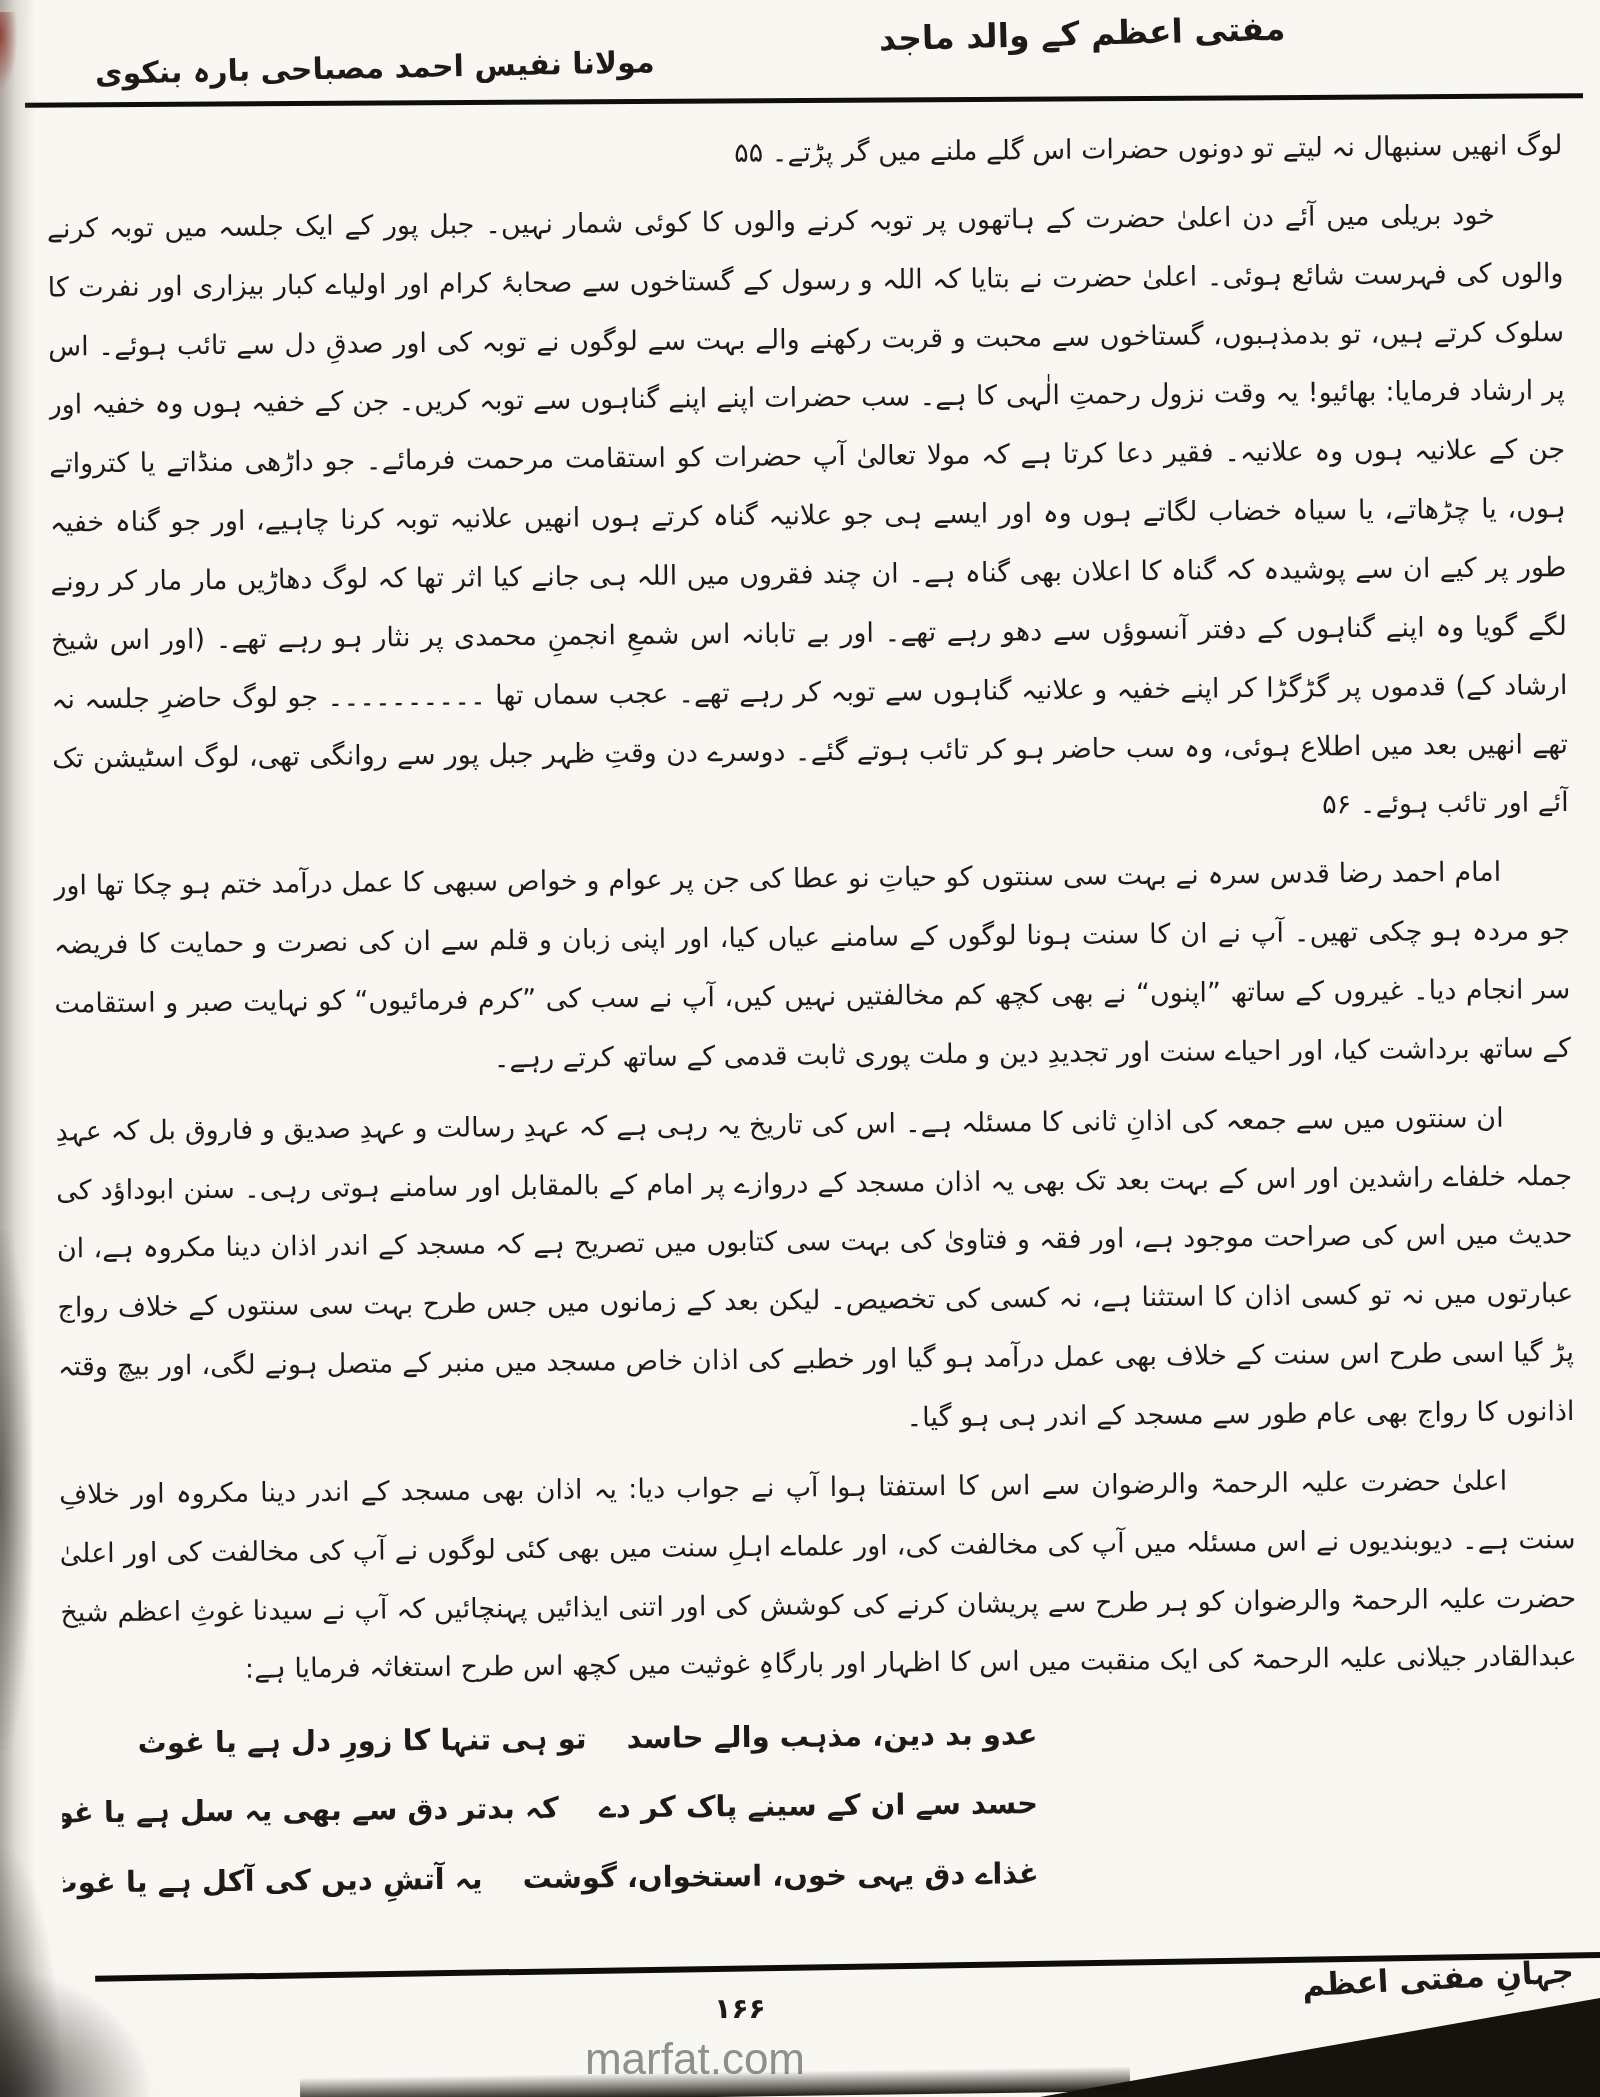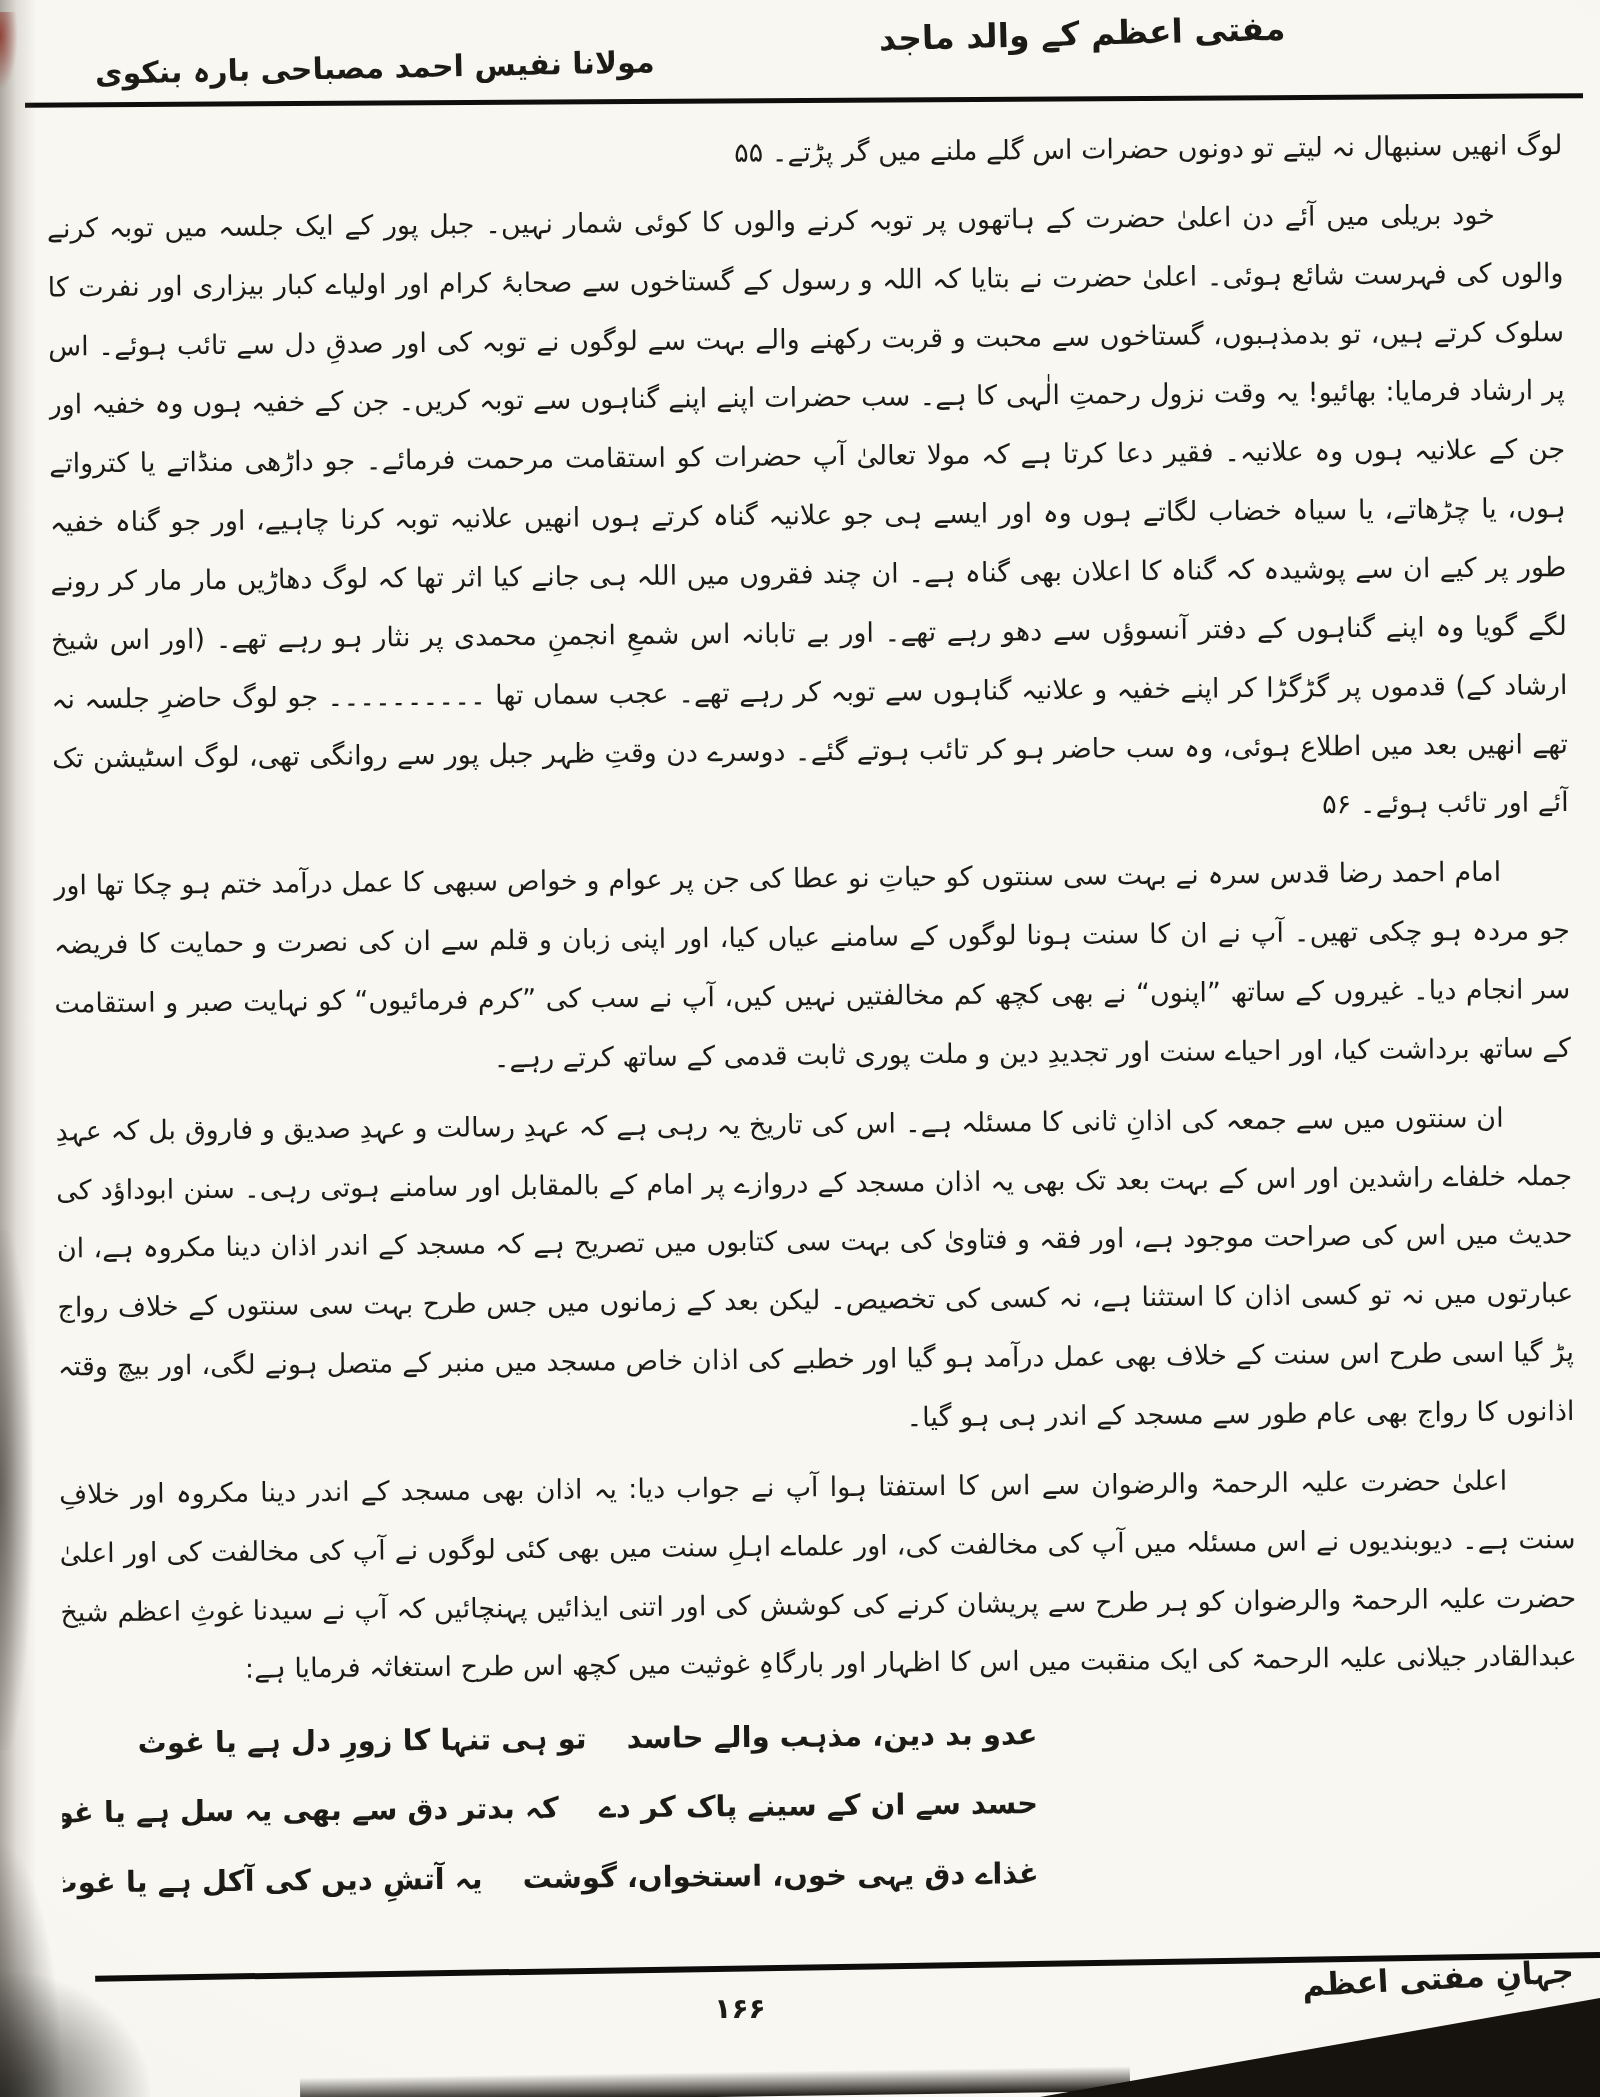--- a/index.html
+++ b/index.html
@@ -195,20 +195,21 @@
       <div class="couplet">
         <span class="hemistich">غذاے دق یہی خوں، استخواں، گوشت</span>
         <span class="hemistich">یہ آتشِ دیں کی آکل ہے یا غوث</span>
       </div>
     </div>
   </div>
 
   <div class="footer-rule"></div>
   <div class="book-title">جہانِ مفتی اعظم</div>
   <div class="page-number">۱۶۶</div>
+  <div class="watermark">marfat.com</div>
 
   <div class="edge-left-band"></div>
   <div class="edge-left-blotch-a"></div>
   <div class="edge-left-blotch-b"></div>
   <div class="mark-top-left"></div>
   <div class="shadow-bottom-right"></div>
   <div class="shadow-bottom-strip"></div>
   <div class="shadow-bottom-left"></div>
 
 </div>

